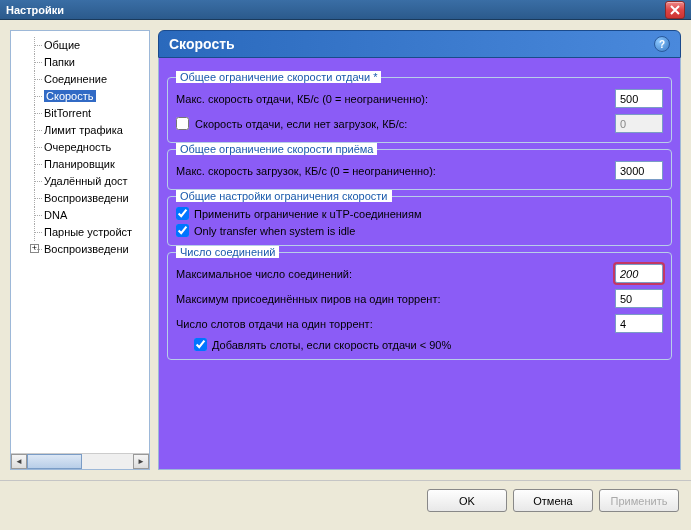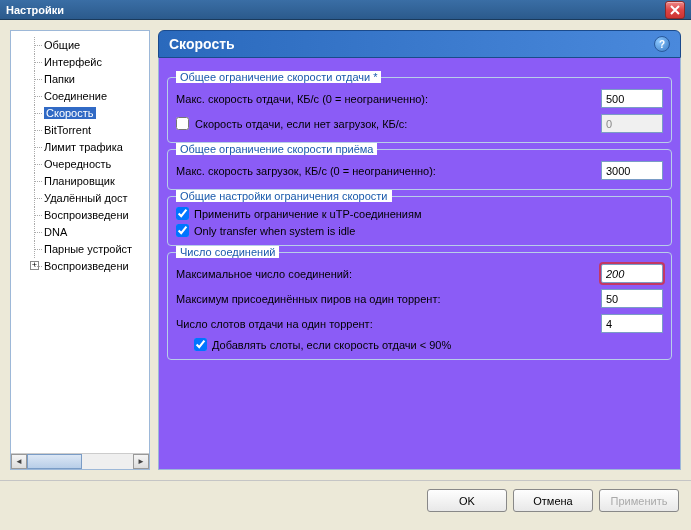--- a/index.html
+++ b/index.html
@@ -152,21 +152,21 @@
   font-size: 11px;
 }
 .row {
   display: flex;
   align-items: center;
   padding: 3px 0;
   gap: 6px;
 }
 .row-label { flex: 1; }
 .row input[type="text"] {
-  width: 62px;
+  width: 48px;
   height: 19px;
   border: 1px solid #7a9cc6;
   padding: 1px 4px;
   font-family: inherit;
   font-size: 11px;
   text-align: left;
 }
 .row input.disabled { background: #f0f0f0; color: #888; }
 .row input.highlight { box-shadow: 0 0 0 2px rgba(220,40,40,0.7); border-radius: 2px; font-style: italic; }
 .row input[type="checkbox"] {
@@ -204,21 +204,20 @@
     <svg width="10" height="10" viewBox="0 0 10 10">
         <path d="M1 1 L9 9 M9 1 L1 9" stroke="#fff" stroke-width="2"></path>
       </svg>
   </div>
 </div>
 
 <div class="content">
   <div class="sidebar">
     <ul class="tree-list">
       <li class="tree-item"><span>Общие</span></li>
-      <li class="tree-item"><span>Интерфейс</span></li>
       <li class="tree-item"><span>Папки</span></li>
       <li class="tree-item"><span>Соединение</span></li>
       <li class="tree-item selected"><span>Скорость</span></li>
       <li class="tree-item"><span>BitTorrent</span></li>
       <li class="tree-item"><span>Лимит трафика</span></li>
       <li class="tree-item"><span>Очередность</span></li>
       <li class="tree-item"><span>Планировщик</span></li>
       <li class="tree-item"><span>Удалённый дост</span></li>
       <li class="tree-item"><span>Воспроизведени</span></li>
       <li class="tree-item"><span>DNA</span></li>

